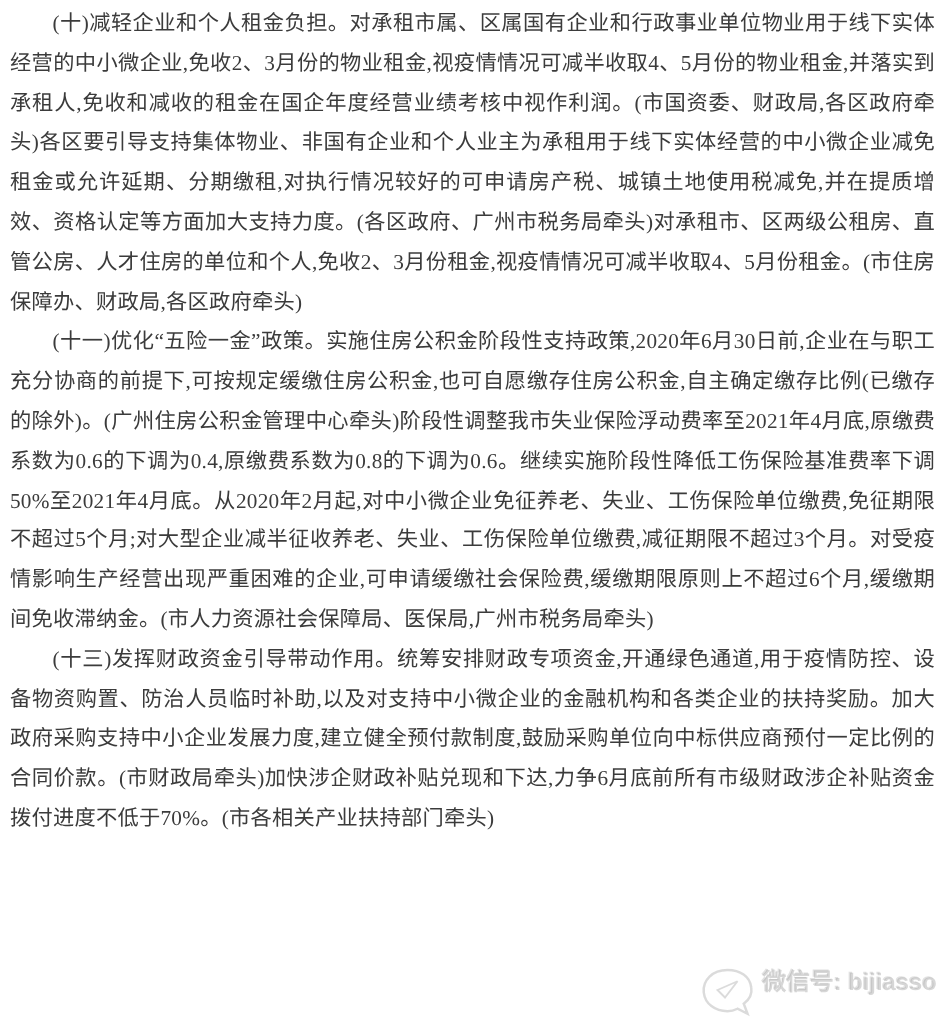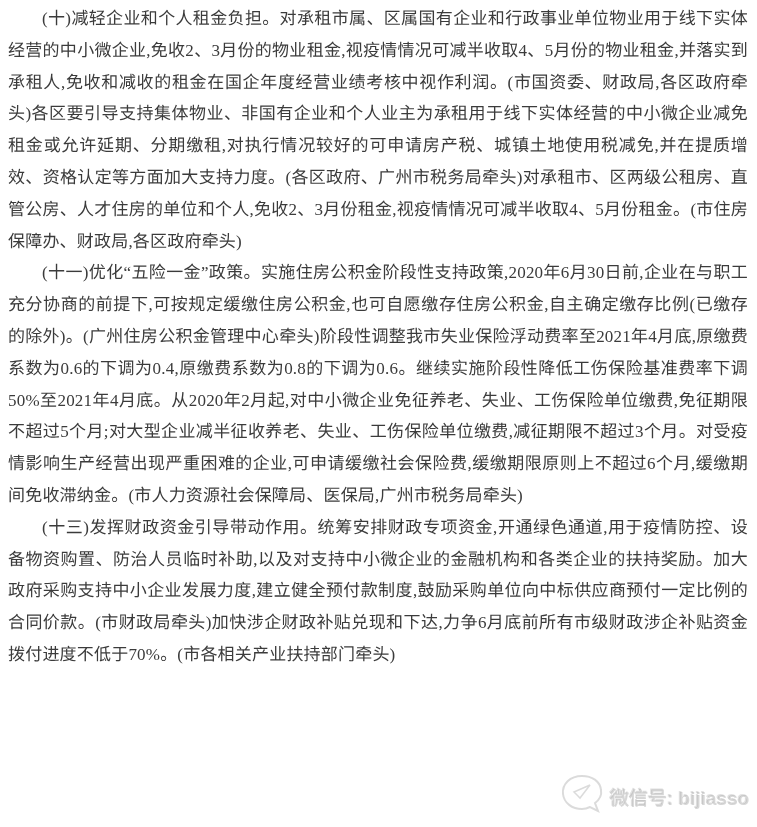--- a/index.html
+++ b/index.html
@@ -30,21 +30,20 @@
   .doc-body p {
     margin: 0;
     padding: 0;
     text-indent: 2em;
   }
   .watermark {
     position: absolute;
     left: 556px;
     top: 770px;
     display: flex;
-    align-items: center;
     pointer-events: none;
     opacity: 0.85;
   }
   .watermark-logo {
     width: 52px;
     height: 52px;
     flex: 0 0 auto;
   }
   .watermark-logo svg {
     width: 100%;

